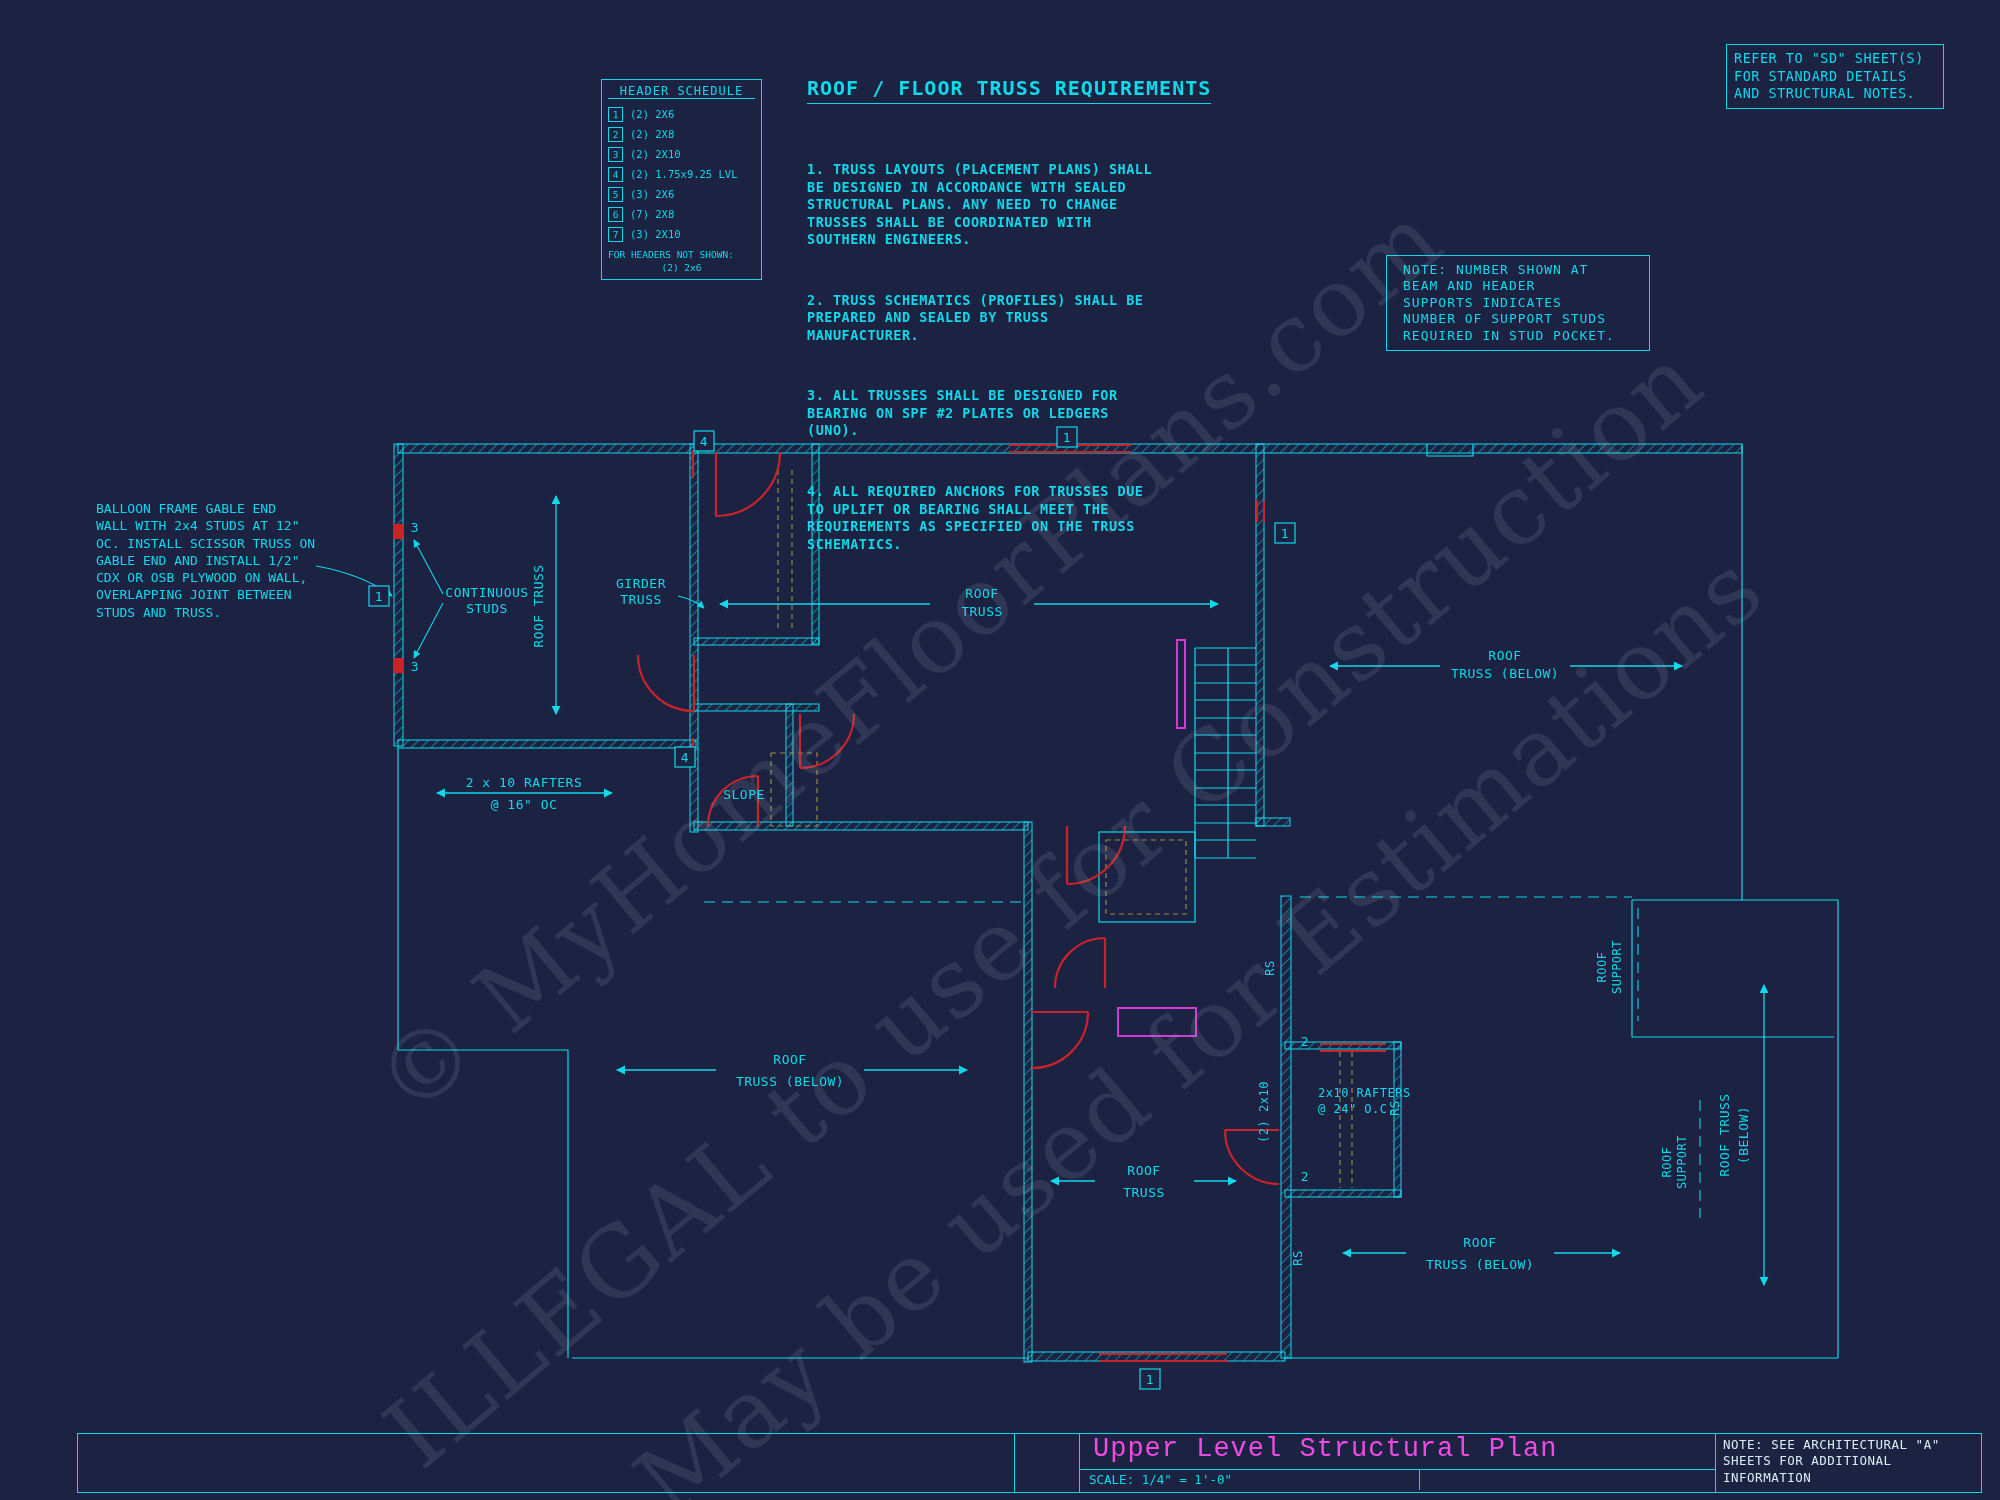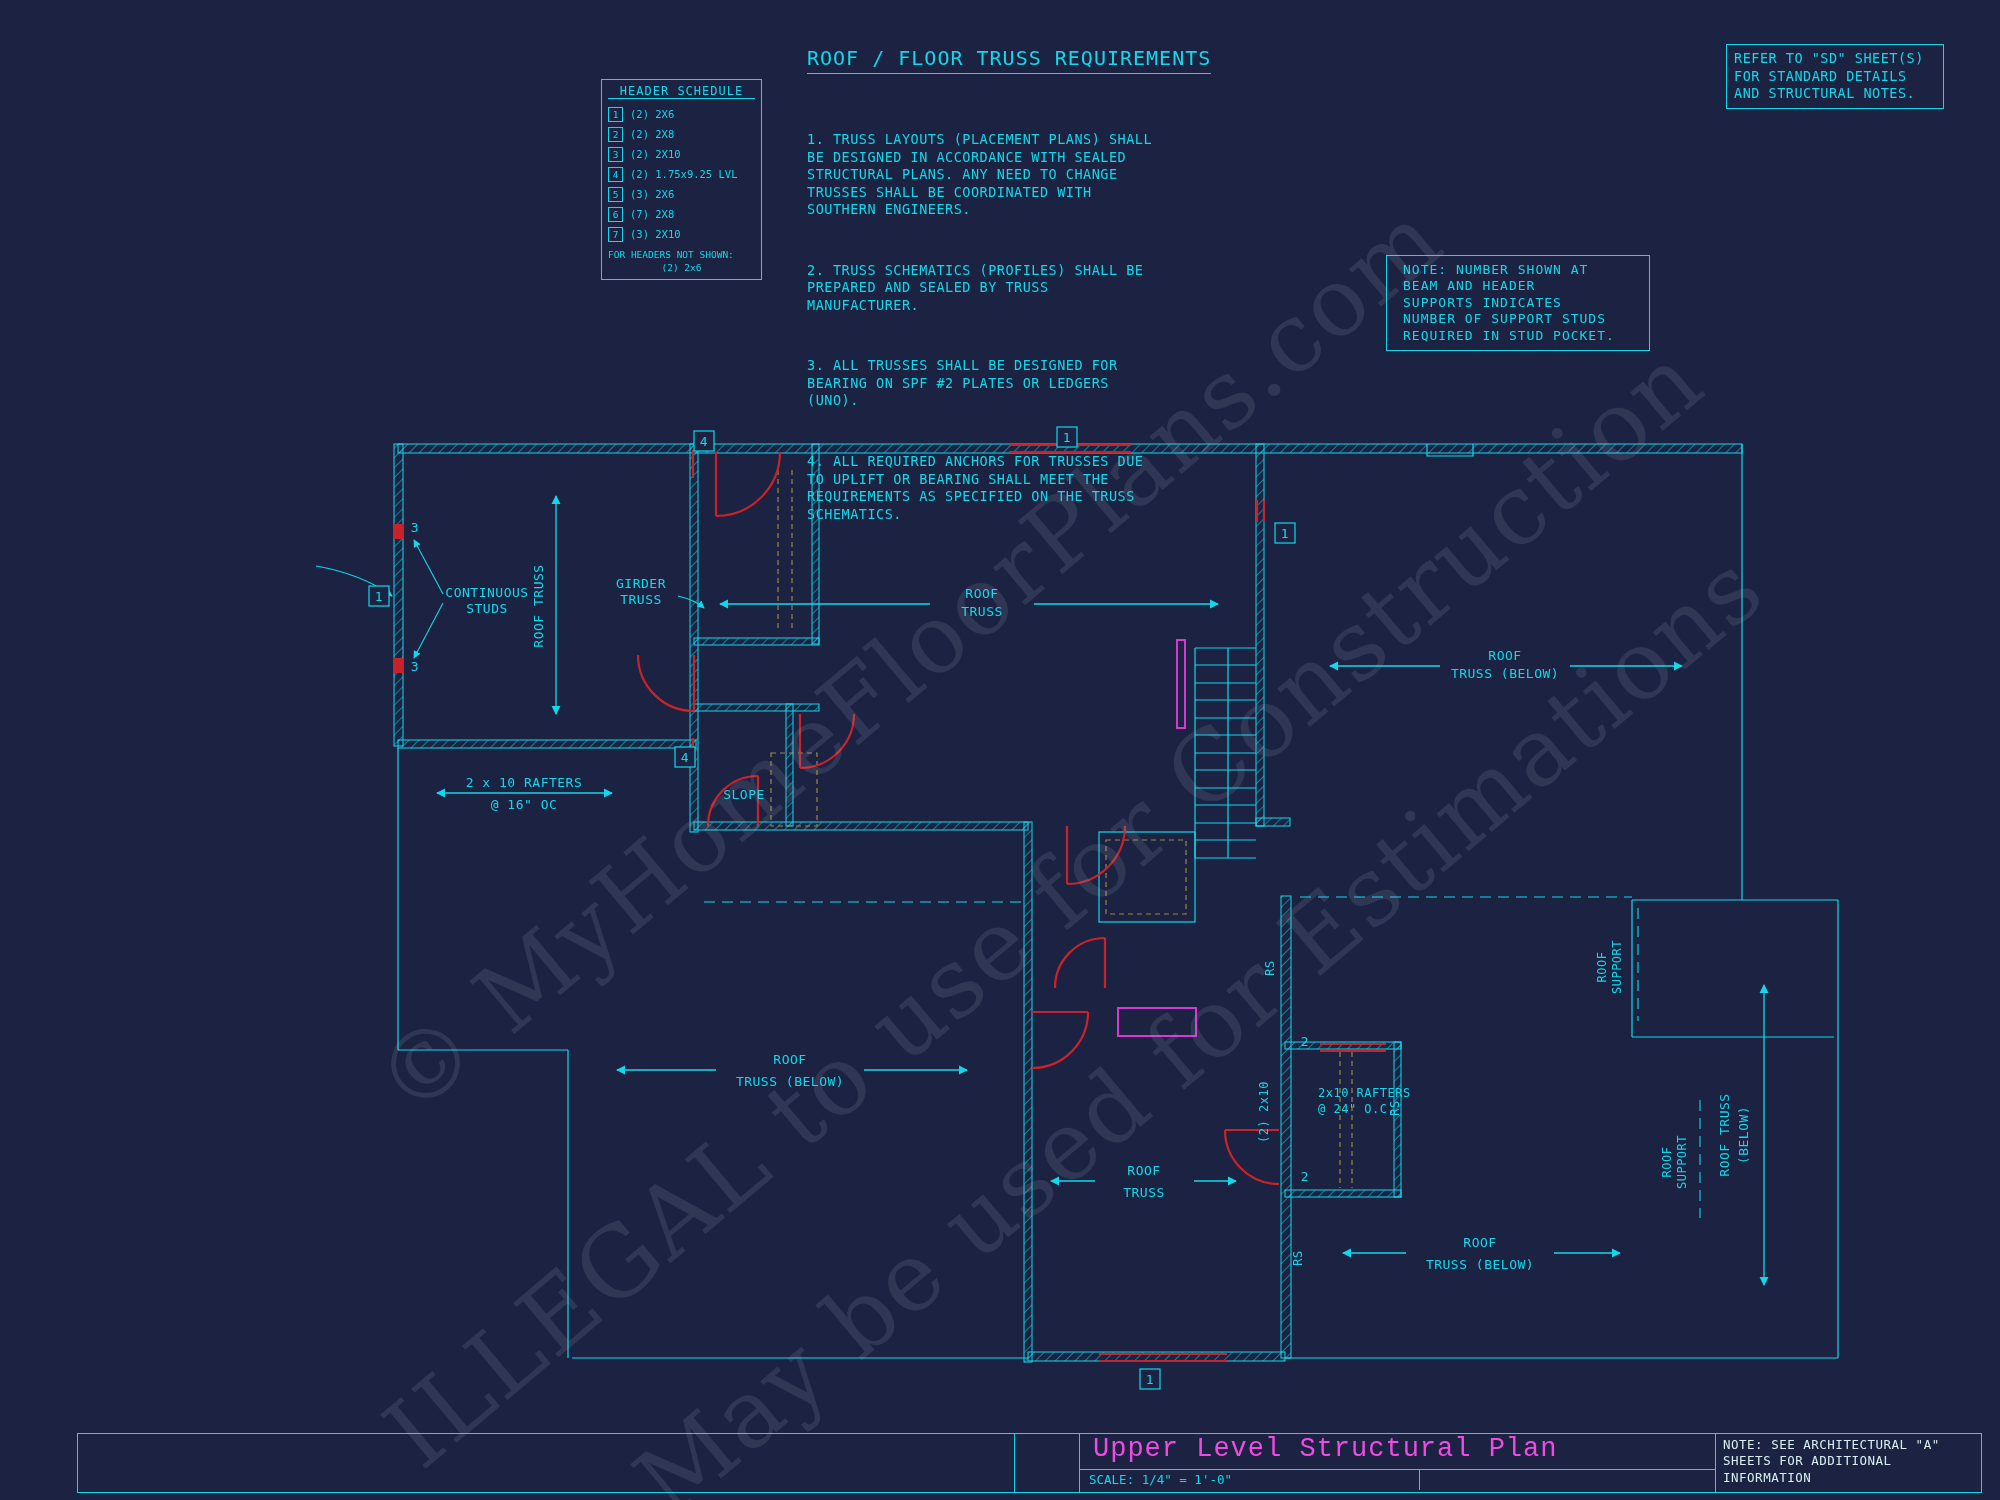--- a/index.html
+++ b/index.html
@@ -30,21 +30,21 @@
   .header-schedule{position:absolute;left:601px;top:79px;width:147px;border:1px solid #12d8ea;
            padding:4px 6px 6px 6px;z-index:3;}
   .hs-title{font-size:12px;text-align:center;letter-spacing:1px;
            border-bottom:1px solid #12d8ea;margin-bottom:5px;}
   .hs-row{display:flex;align-items:center;height:20px;font-size:10.5px;}
   .hs-num{width:13px;height:13px;border:1px solid #12d8ea;font-size:9.5px;line-height:13px;
            text-align:center;margin-right:7px;flex:0 0 auto;}
   .hs-foot1{font-size:9.5px;margin-top:5px;}
   .hs-foot2{font-size:9.5px;text-align:center;margin-top:2px;}
 
-  .truss-req{position:absolute;left:807px;top:46px;width:440px;z-index:3;}
+  .truss-req{position:absolute;left:807px;top:76px;width:440px;z-index:3;font-weight:bold;}
   .tr-title{display:inline-block;font-size:20px;letter-spacing:1px;border-bottom:1.5px solid #12d8ea;
            padding-bottom:3px;margin-bottom:14px;}
   .tr-item{font-size:13.5px;letter-spacing:0.5px;line-height:1.3;margin-bottom:13px;white-space:pre-line;margin-top:43px;}
 
   .stud-note{position:absolute;left:1386px;top:255px;width:230px;padding:6px 16px;
            font-size:13px;letter-spacing:1px;line-height:1.26;z-index:3;}
 
   .balloon-note{position:absolute;left:96px;top:500px;width:235px;font-size:13px;
            line-height:1.33;z-index:3;}
 
@@ -280,20 +280,27 @@
 REQUIREMENTS AS SPECIFIED ON THE TRUSS
 SCHEMATICS.</div>
   </div>
 
   <div class="stud-note box note">NOTE: NUMBER SHOWN AT
 BEAM AND HEADER
 SUPPORTS INDICATES
 NUMBER OF SUPPORT STUDS
 REQUIRED IN STUD POCKET.</div>
 
+  <div class="balloon-note note">BALLOON FRAME GABLE END
+WALL WITH 2x4 STUDS AT 12"
+OC. INSTALL SCISSOR TRUSS ON
+GABLE END AND INSTALL 1/2"
+CDX OR OSB PLYWOOD ON WALL,
+OVERLAPPING JOINT BETWEEN
+STUDS AND TRUSS.</div>
 
   <div class="wm wm1">© MyHomeFloorPlans.com</div>
   <div class="wm wm2">ILLEGAL to use for Construction</div>
   <div class="wm wm3">May be used for Estimations</div>
 
   <div class="title-block">
     <div class="tb-v tb-v1"></div>
     <div class="tb-v tb-v2"></div>
     <div class="tb-v tb-v3"></div>
     <div class="tb-title">Upper Level Structural Plan</div>

